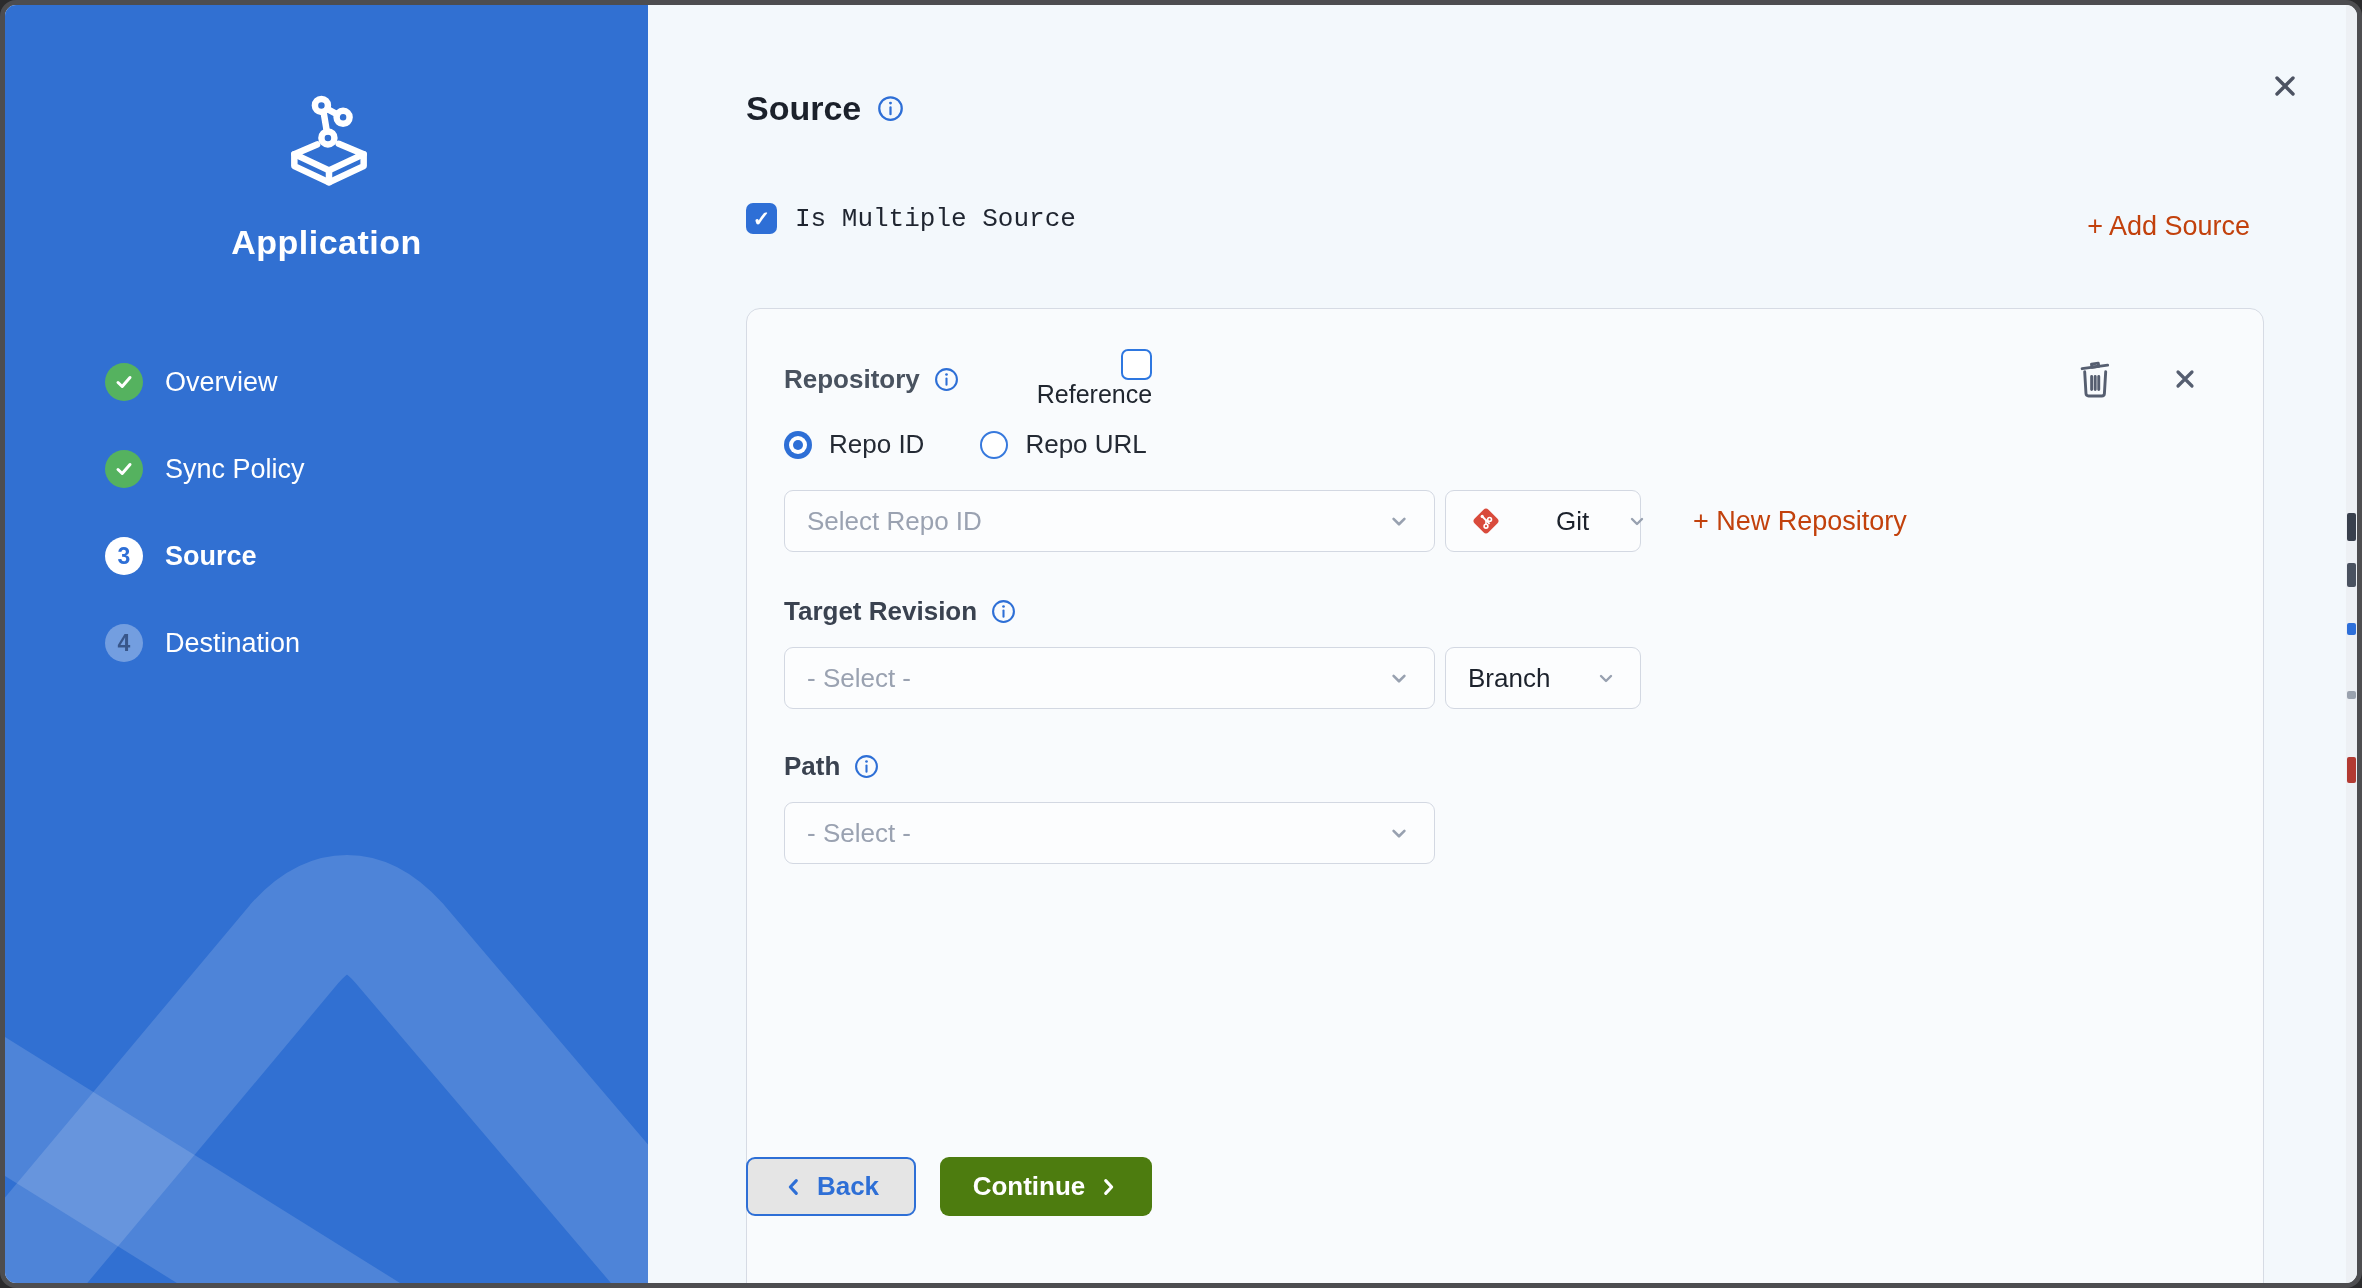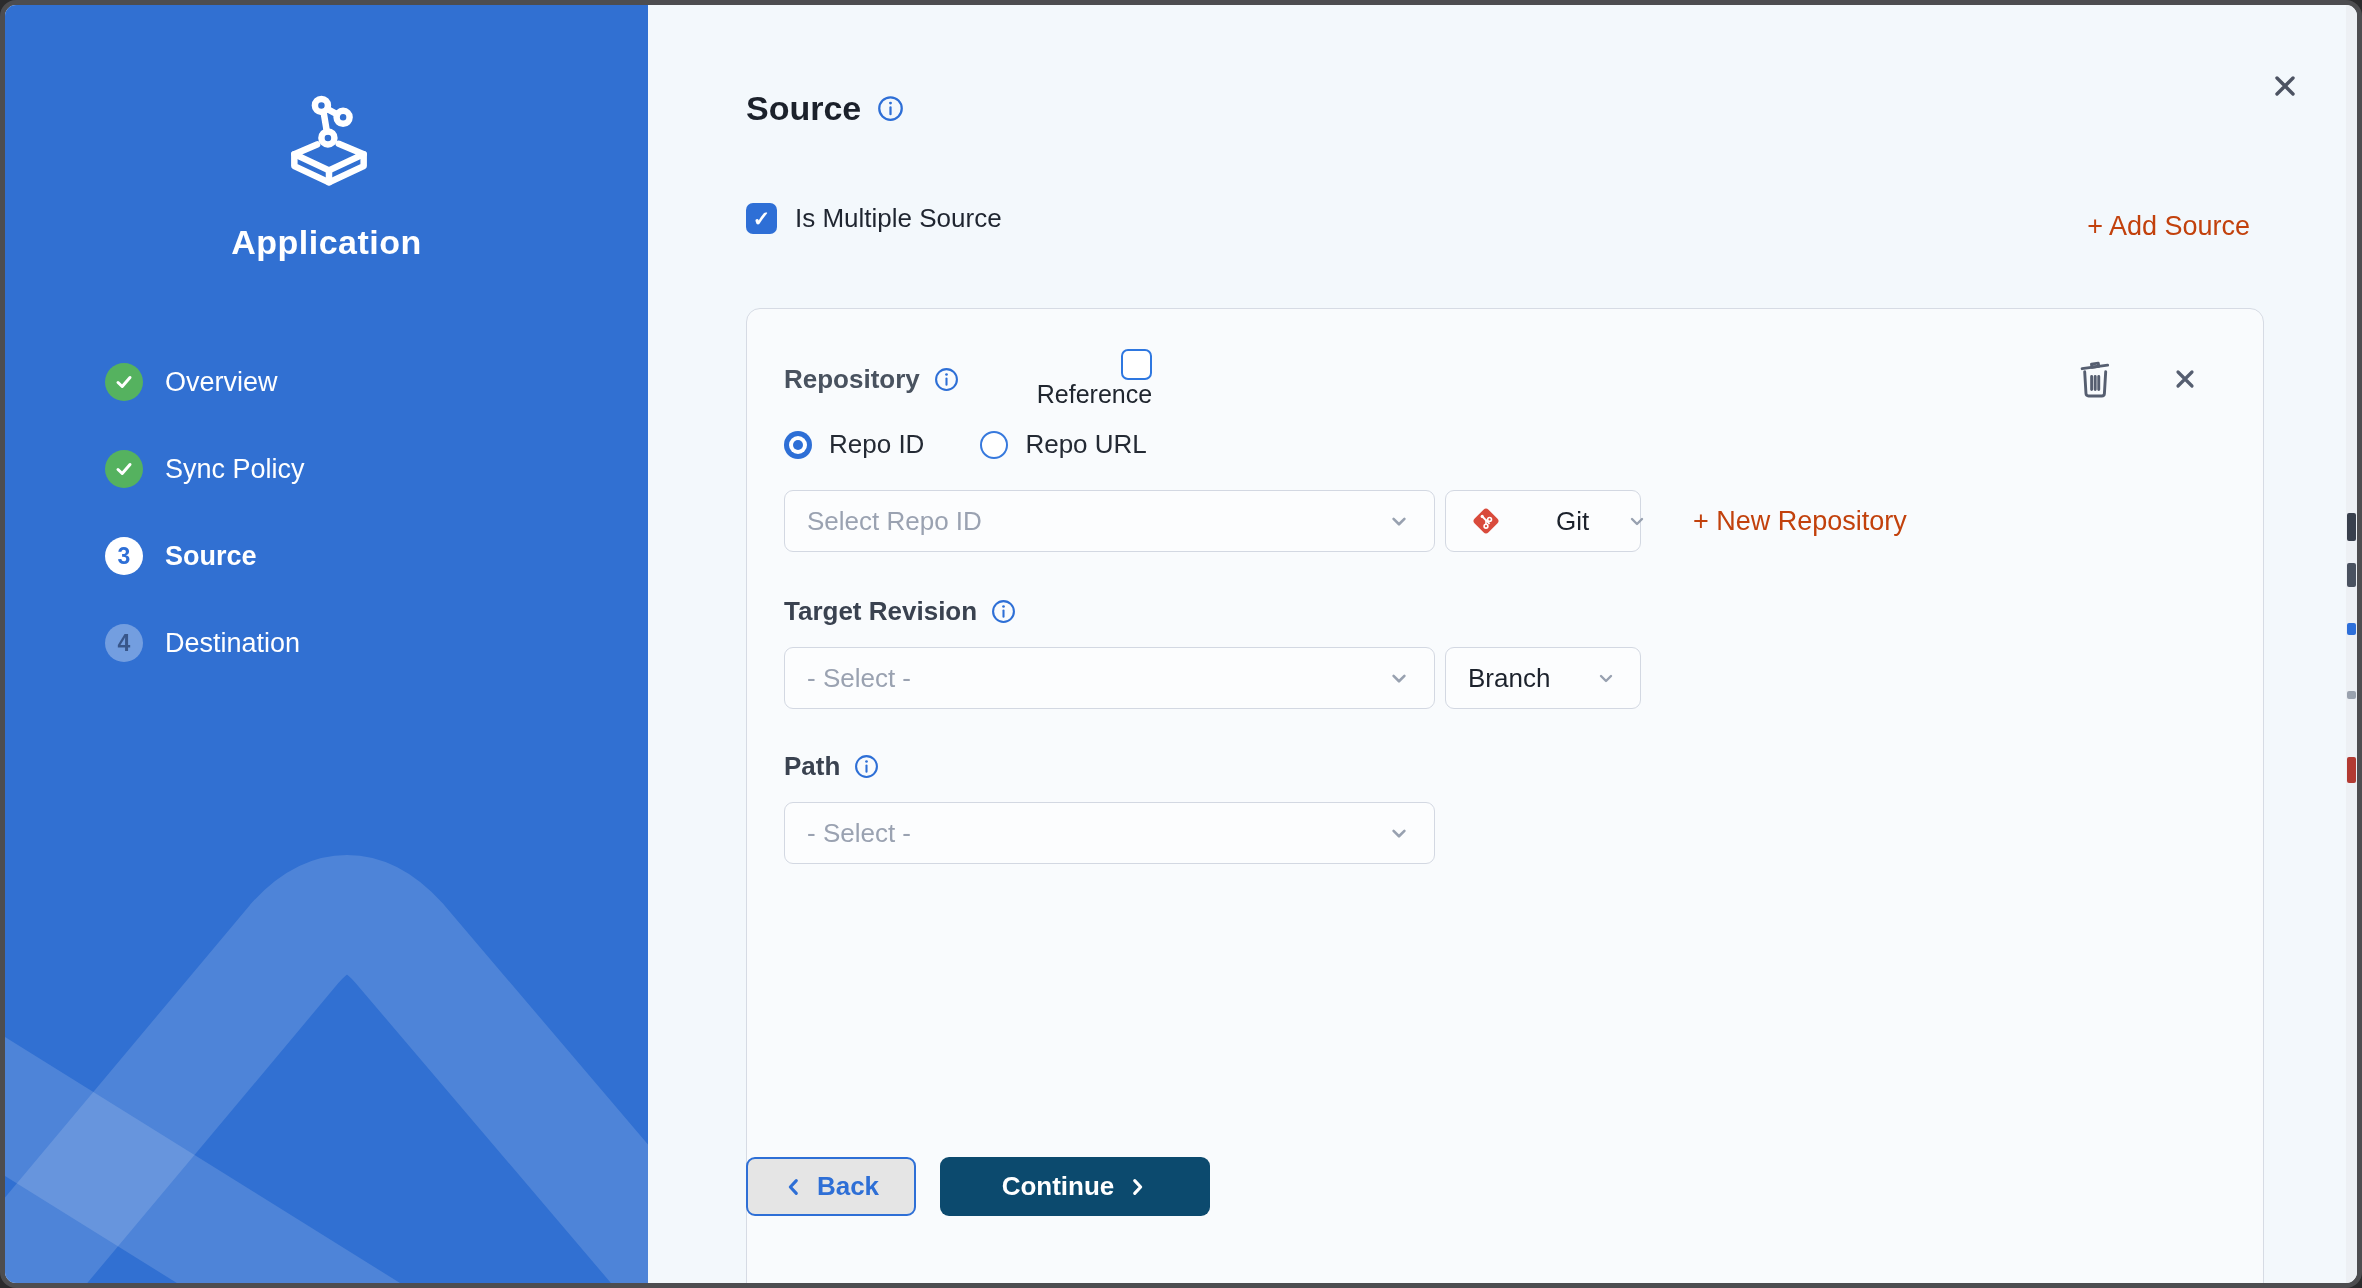--- a/index.html
+++ b/index.html
@@ -45,21 +45,21 @@
   .title-row { position:absolute; left:98px; top:84px; display:flex; align-items:center; gap:16px; }
   .page-title { font-size:34px; font-weight:700; color:#1b212b; }
   .ms-row { position:absolute; left:98px; top:198px; display:flex; align-items:center; gap:18px; }
   .checkbox {
     width:31px; height:31px; border-radius:7px; display:flex; align-items:center;
     justify-content:center; cursor:pointer; flex:0 0 auto;
   }
   .checkbox.checked { background:#2e6fd6; }
   .checkbox.checked::after { content:"✓"; color:#fff; font-size:21px; font-weight:700; line-height:1; }
   .checkbox.unchecked { background:#ffffff; border:2.5px solid #2e77e0; border-radius:7px; }
-  .ms-label { font-size:26px; color:#1f2530; }
+  .ms-label { font-size:26px; color:#1f2530;font-family:Liberation Mono, monospace; }
   .link { color:#c2410c; cursor:pointer; text-decoration:none; }
   .add-source { position:absolute; top:206px; right:96px; font-size:27px; }
 
   
   .card {
     position:absolute; left:98px; top:303px; width:1518px; height:998px;
     background:#f9fbfd; border:1.5px solid #d6dbe4; border-radius:14px;
     padding:40px 37px;
   }
   .card-header { display:flex; align-items:center; }
@@ -106,21 +106,21 @@
   .controls-row.after-label { margin-top:20px; }
 
   
   .footer { position:absolute; left:98px; top:1152px; display:flex; gap:24px; }
   .btn {
     height:59px; border-radius:9px; display:flex; align-items:center; justify-content:center;
     gap:12px; font-size:26px; font-weight:700; cursor:pointer;
     font-family:"Liberation Sans", sans-serif;
   }
   .btn-back { width:170px; background:#e5e5e5; border:2.5px solid #2e6fd6; color:#2e6fd6; }
-  .btn-continue { width:270px; background:#0c4a6e; border:none; color:#ffffff; }
+  .btn-continue { width:212px; background:#4d7c0f; border:none; color:#ffffff; }
 
   
   .right-strip { position:absolute; right:0; top:0; bottom:0; width:11px; background:#edf0f4; overflow:hidden; }
   .frag { position:absolute; left:1px; width:9px; border-radius:2px; }
 </style>
 </head>
 <body>
 
 <div class="screen">
 

